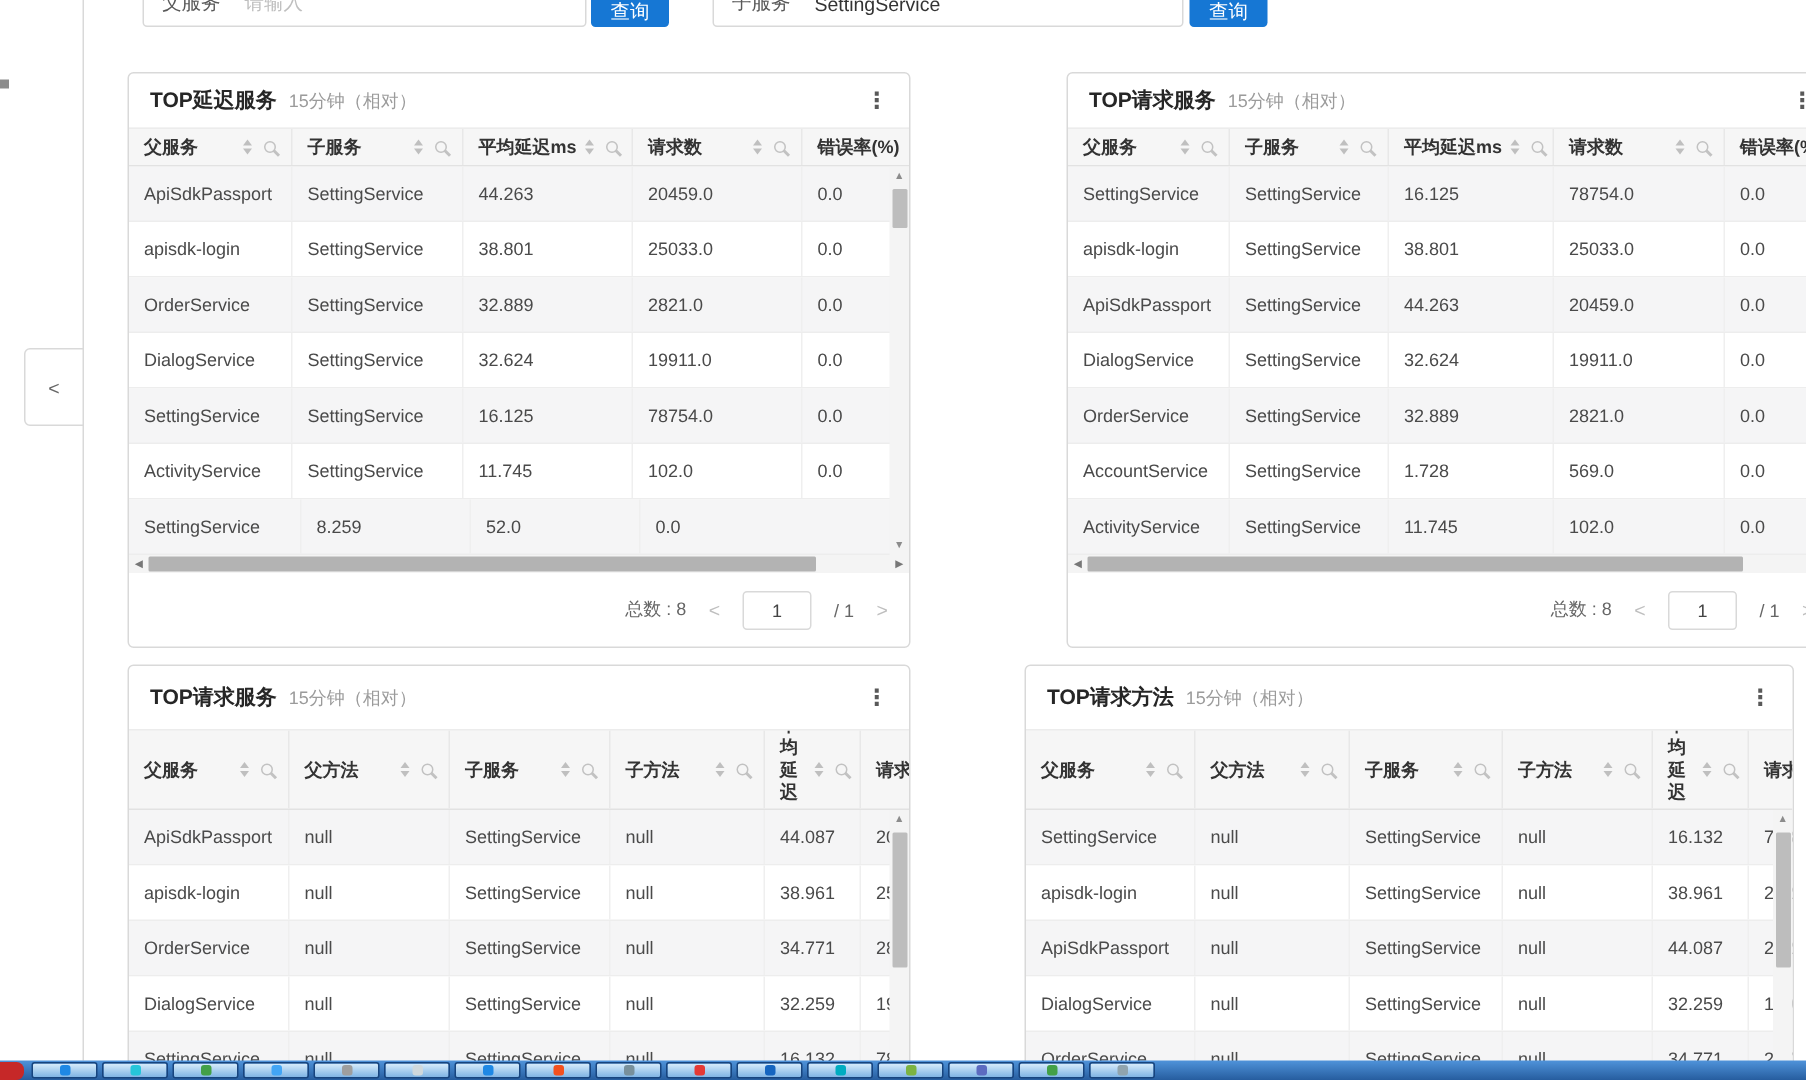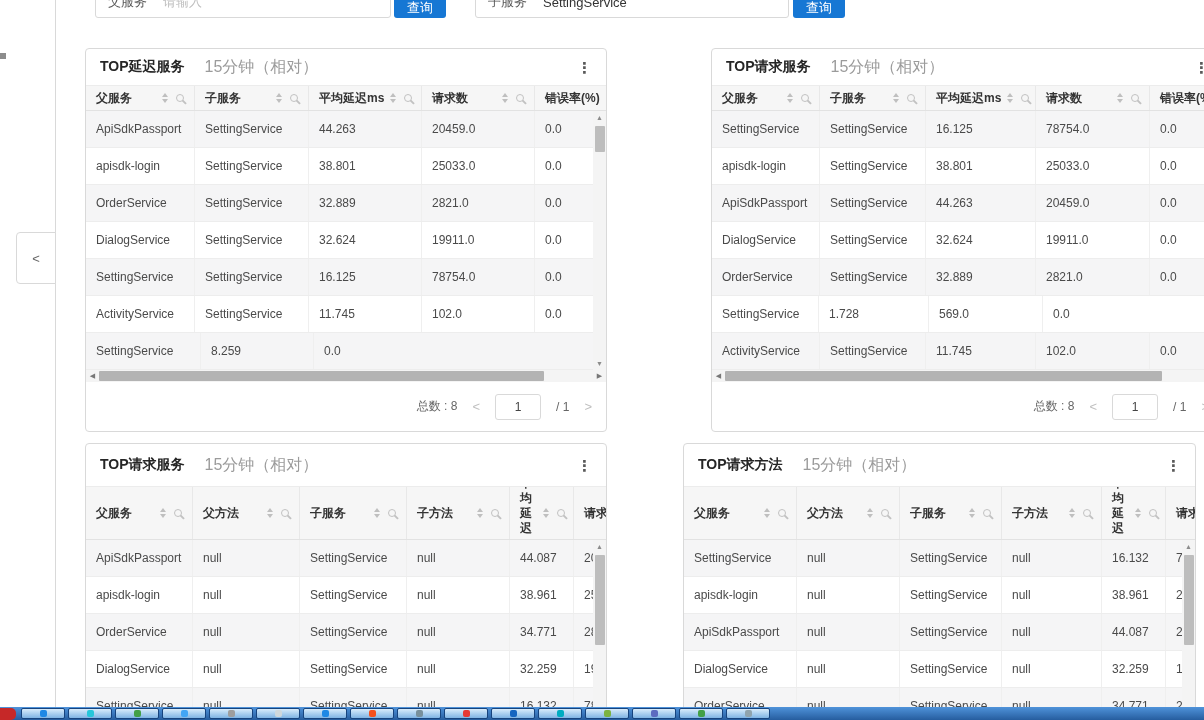--- a/index.html
+++ b/index.html
@@ -26,21 +26,21 @@
   .btn-primary { position:absolute; top:-14px; height:32px; width:52px;
     background:#1677d4; color:#fff; border:none; border-radius:3px; font-size:13px;
     font-family:inherit; cursor:pointer; padding-top:12px; }
 
   
   .panel { position:absolute; background:#fff; border:1px solid #d9d9d9; border-radius:4px;
     overflow:hidden; display:flex; flex-direction:column; }
   .panel-titlebar { height:36px; flex:none; display:flex; align-items:center; padding:0 14px; }
   .panel.tall .panel-titlebar { height:42px; }
   .panel-title { font-weight:bold; font-size:14px; color:#262626; }
-  .panel-subtitle { font-size:16px; color:#9b9b9b; margin-left:20px; }
+  .panel-subtitle { font-size:12px; color:#9b9b9b; margin-left:8px; }
   .panel-menu { margin-left:auto; color:#595959; font-size:15px; font-weight:bold;
     cursor:pointer; line-height:1; }
   .panel-menu::after { content:"⋮"; }
 
   .thead { display:flex; flex:none; height:26px; background:#f6f6f6;
     border-top:1px solid #ececec; border-bottom:1px solid #e2e2e2; overflow:hidden; }
   .panel.tall .thead { height:54px; }
   .th { display:flex; align-items:center; padding:0 10px; font-size:12px; font-weight:bold;
     color:#333; flex:none; overflow:hidden; white-space:nowrap; }
   .th + .th { border-left:1px solid #e8e8e8; }
@@ -215,20 +215,21 @@
           <div class="tr">
             <div class="td" style="width: 108px;">ActivityService</div>
             <div class="td" style="width: 114px;">SettingService</div>
             <div class="td" style="width: 113px;">11.745</div>
             <div class="td" style="width: 113px;">102.0</div>
             <div class="td" style="width: 72px;">0.0</div>
           </div>
           <div class="tr">
             <div class="td" style="width: 114px;">SettingService</div>
             <div class="td" style="width: 113px;">8.259</div>
+            <div class="td" style="width: 113px;">52.0</div>
             <div class="td" style="width: 72px;">0.0</div>
           </div>
         </div>
       <div class="vbar">
         <span class="arr">▲</span>
         <span class="track">
             <span class="thumb" style="top:2px;height:26px"></span>
           </span>
         <span class="arr">▼</span>
       </div>
@@ -337,20 +338,21 @@
             <div class="td" style="width: 72px;">0.0</div>
           </div>
           <div class="tr">
             <div class="td" style="width: 107px;">OrderService</div>
             <div class="td" style="width: 106px;">SettingService</div>
             <div class="td" style="width: 110px;">32.889</div>
             <div class="td" style="width: 114px;">2821.0</div>
             <div class="td" style="width: 72px;">0.0</div>
           </div>
           <div class="tr">
+            <div class="td" style="width: 107px;">AccountService</div>
             <div class="td" style="width: 106px;">SettingService</div>
             <div class="td" style="width: 110px;">1.728</div>
             <div class="td" style="width: 114px;">569.0</div>
             <div class="td" style="width: 72px;">0.0</div>
           </div>
           <div class="tr">
             <div class="td" style="width: 107px;">ActivityService</div>
             <div class="td" style="width: 106px;">SettingService</div>
             <div class="td" style="width: 110px;">11.745</div>
             <div class="td" style="width: 114px;">102.0</div>

